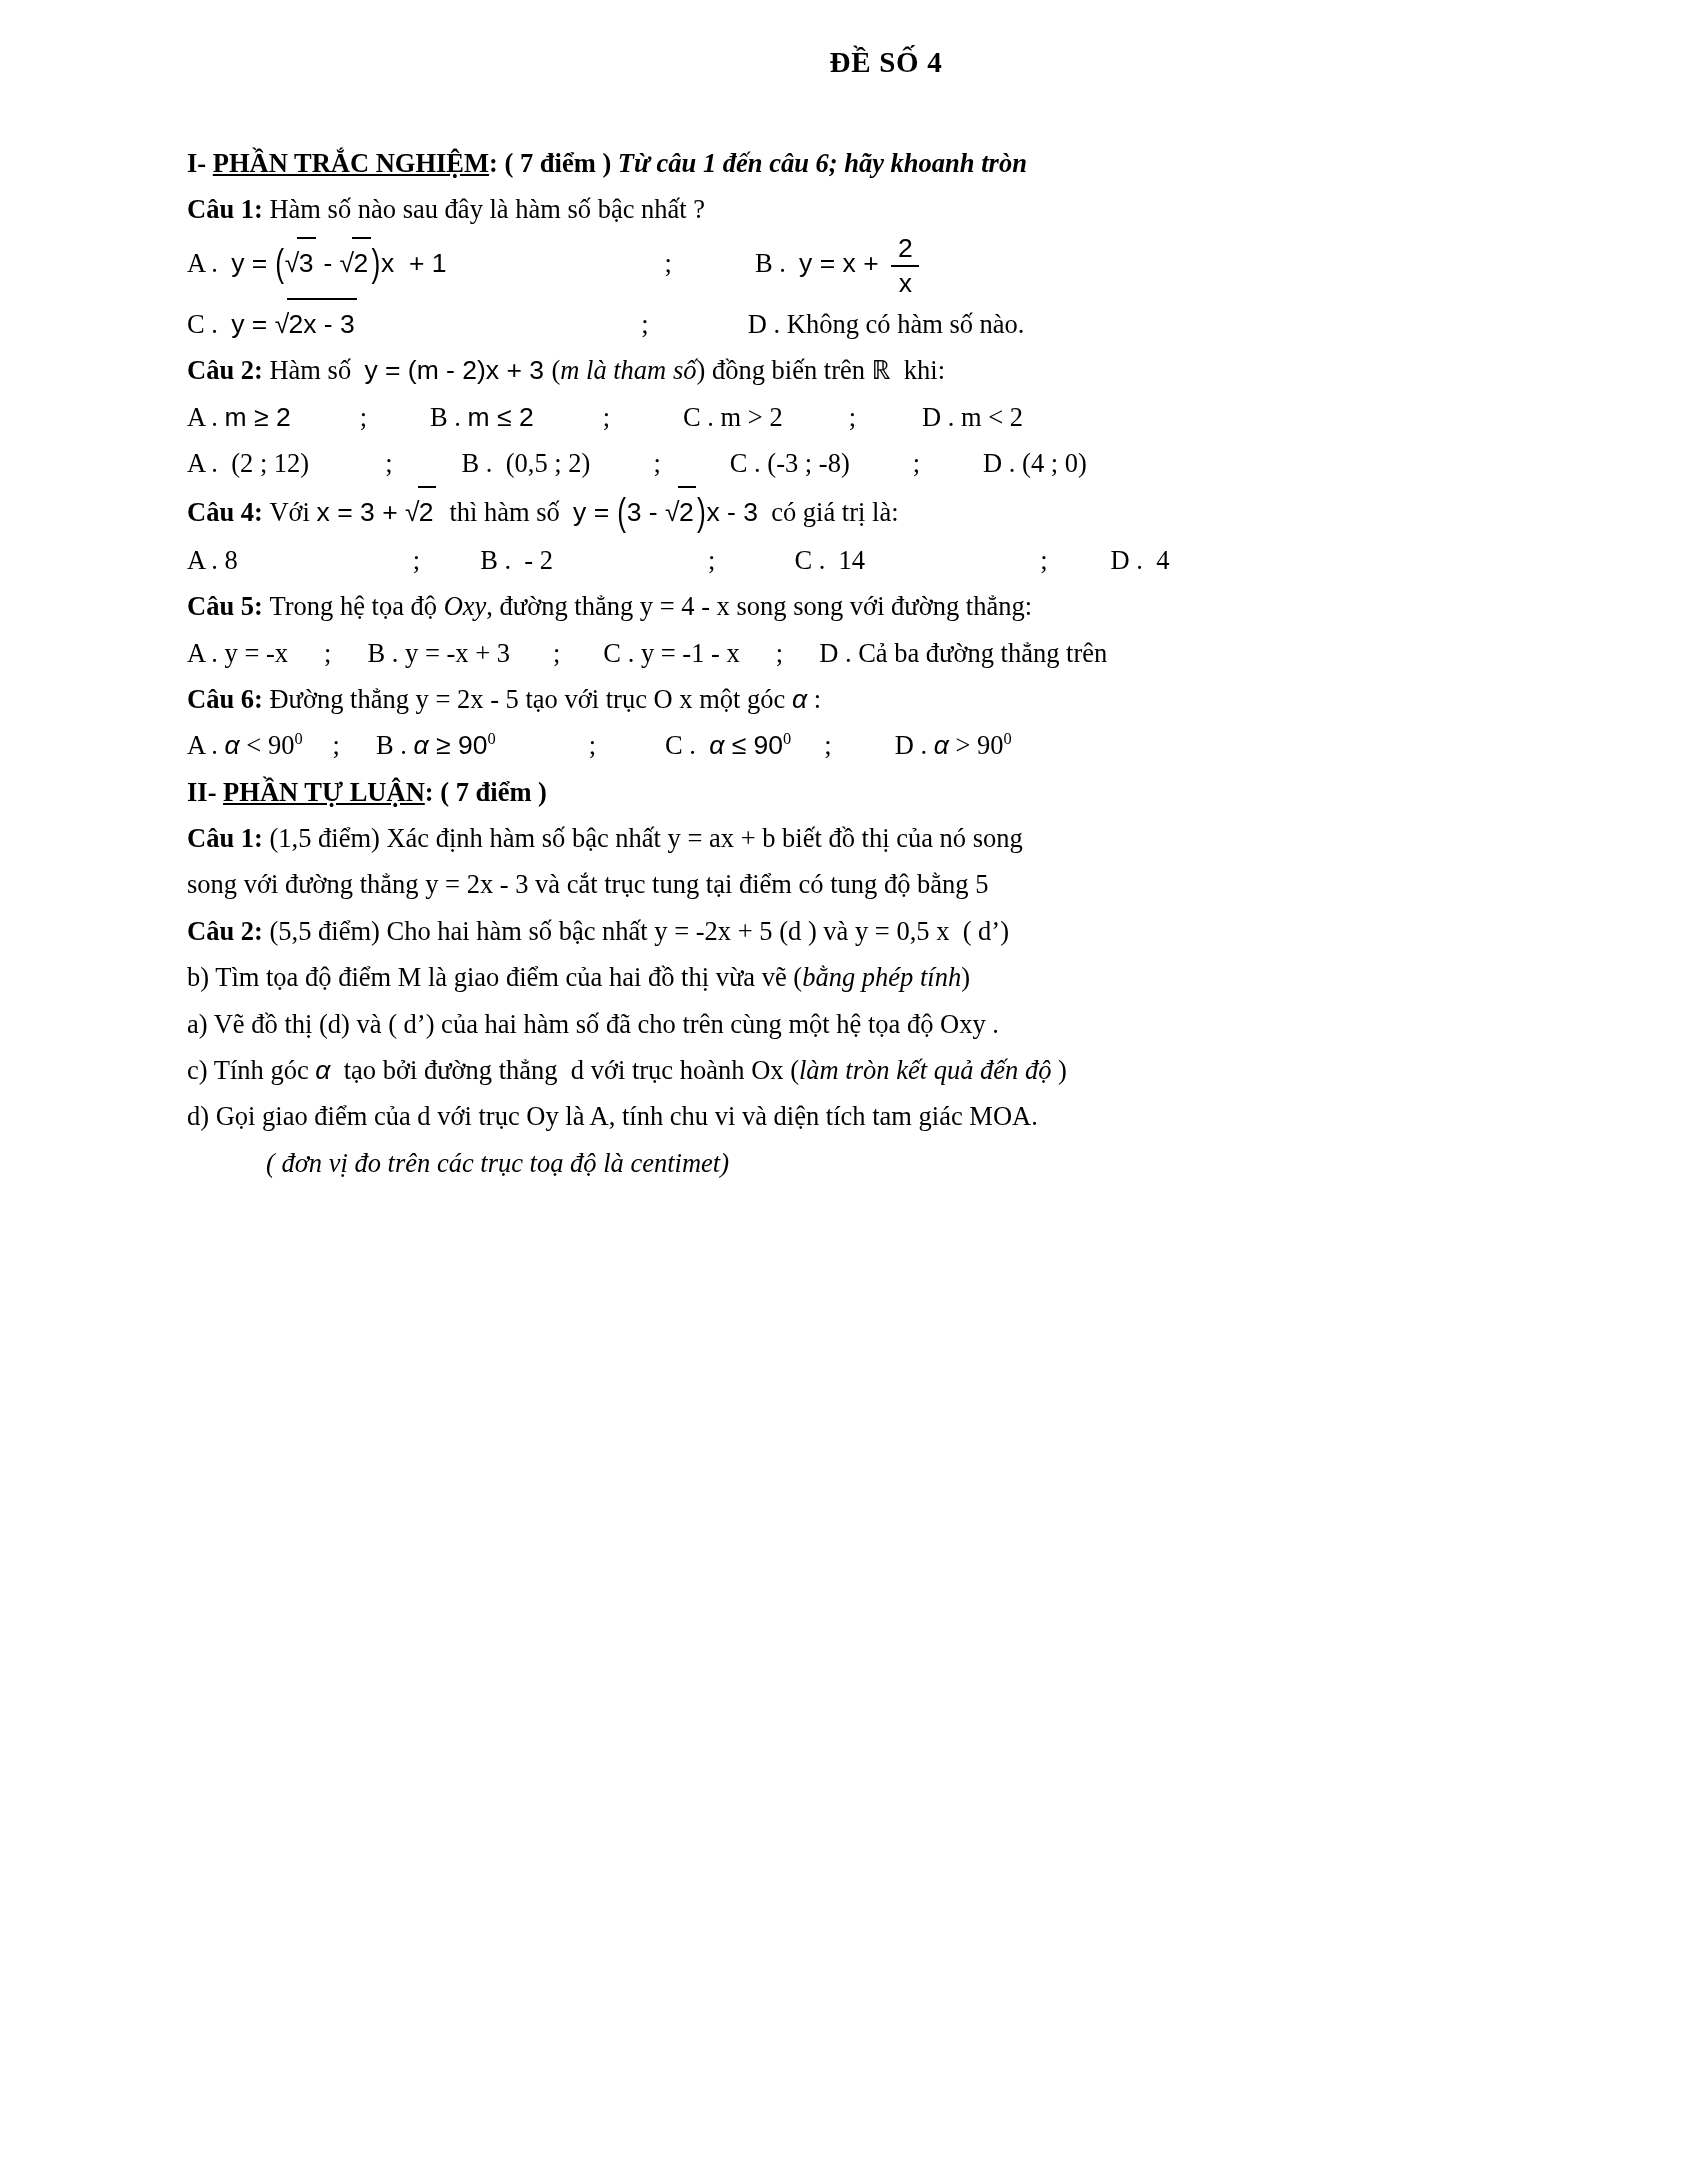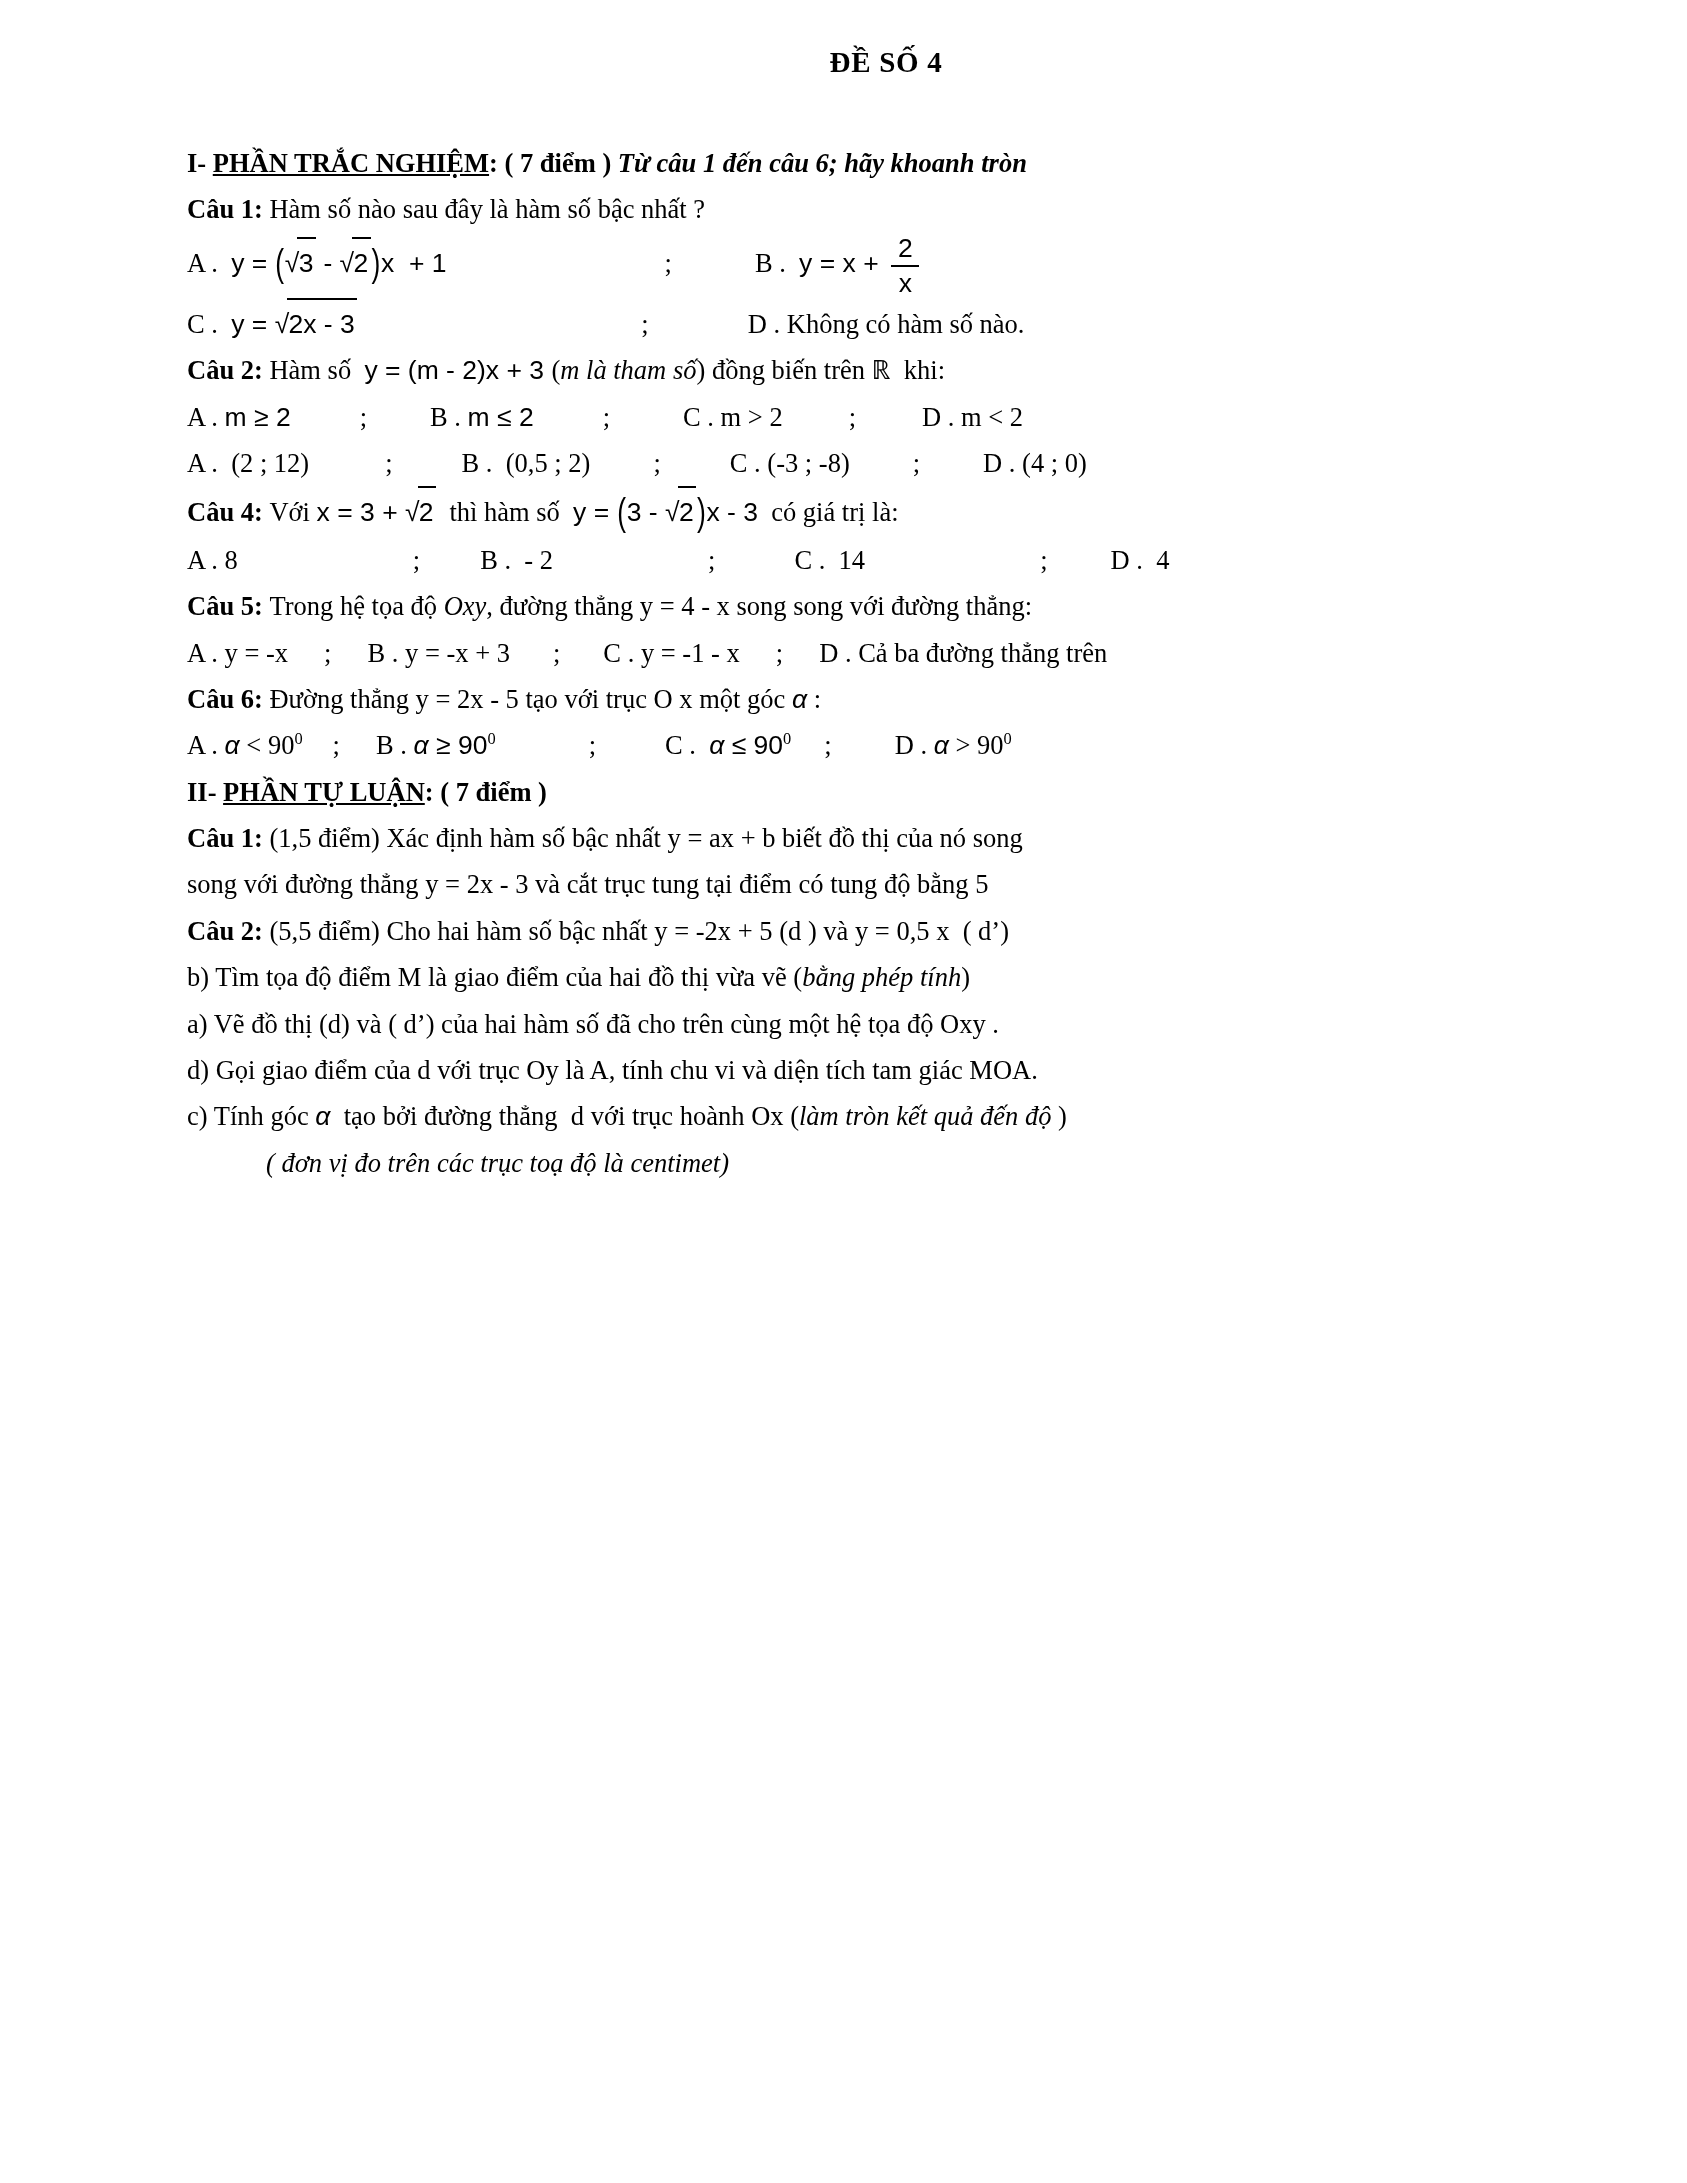--- a/index.html
+++ b/index.html
@@ -46,18 +46,18 @@
       <div class="line"><span class="seg bold">Câu 5: </span><span class="seg">Trong hệ tọa độ </span><span class="seg ital">Oxy</span><span class="seg">, đường thẳng y = 4 - x song song với đường thẳng:</span></div>
       <div class="line"><span class="seg">A . y = -x</span><span class="sp" style="width: 36px;"></span><span class="seg">;</span><span class="sp" style="width: 36px;"></span><span class="seg">B . y = -x + 3</span><span class="sp" style="width: 43px;"></span><span class="seg">;</span><span class="sp" style="width: 43px;"></span><span class="seg">C . y = -1 - x</span><span class="sp" style="width: 36px;"></span><span class="seg">;</span><span class="sp" style="width: 36px;"></span><span class="seg">D . Cả ba đường thẳng trên</span></div>
       <div class="line"><span class="seg bold">Câu 6: </span><span class="seg">Đường thẳng y = 2x - 5 tạo với trục O x một góc </span><span class="seg ital math">α</span><span class="seg"> :</span></div>
       <div class="line"><span class="seg">A . </span><span class="seg ital math">α</span><span class="seg"> &lt; 90</span><span class="seg sup">0</span><span class="sp" style="width: 30px;"></span><span class="seg">;</span><span class="sp" style="width: 36px;"></span><span class="seg">B . </span><span class="seg ital math">α</span><span class="seg math"> ≥ 90</span><span class="seg sup">0</span><span class="sp" style="width: 93px;"></span><span class="seg">;</span><span class="sp" style="width: 69px;"></span><span class="seg">C .  </span><span class="seg ital math">α</span><span class="seg math"> ≤ 90</span><span class="seg sup">0</span><span class="sp" style="width: 33px;"></span><span class="seg">;</span><span class="sp" style="width: 63px;"></span><span class="seg">D . </span><span class="seg ital math">α</span><span class="seg"> &gt; 90</span><span class="seg sup">0</span></div>
       <div class="line"><span class="seg bold">II- </span><span class="seg bold undl">PHẦN TỰ LUẬN</span><span class="seg bold">: ( 7 điểm )</span></div>
       <div class="line"><span class="seg bold">Câu 1: </span><span class="seg">(1,5 điểm) Xác định hàm số bậc nhất y = ax + b biết đồ thị của nó song</span></div>
       <div class="line"><span class="seg">song với đường thẳng y = 2x - 3 và cắt trục tung tại điểm có tung độ bằng 5</span></div>
       <div class="line"><span class="seg bold">Câu 2: </span><span class="seg">(5,5 điểm) Cho hai hàm số bậc nhất y = -2x + 5 (d ) và y = 0,5 x  ( d’)</span></div>
       <div class="line"><span class="seg">b) Tìm tọa độ điểm M là giao điểm của hai đồ thị vừa vẽ (</span><span class="seg ital">bằng phép tính</span><span class="seg">)</span></div>
       <div class="line"><span class="seg">a) Vẽ đồ thị (d) và ( d’) của hai hàm số đã cho trên cùng một hệ tọa độ Oxy .</span></div>
+      <div class="line"><span class="seg">c) Tính góc </span><span class="seg ital math">α</span><span class="seg">  tạo bởi đường thẳng  d với trục hoành Ox (</span><span class="seg ital">làm tròn kết quả đến độ</span><span class="seg"> )</span></div>
       <div class="line"><span class="seg">d) Gọi giao điểm của d với trục Oy là A, tính chu vi và diện tích tam giác MOA.</span></div>
-      <div class="line"><span class="seg">c) Tính góc </span><span class="seg ital math">α</span><span class="seg">  tạo bởi đường thẳng  d với trục hoành Ox (</span><span class="seg ital">làm tròn kết quả đến độ</span><span class="seg"> )</span></div>
       <div class="line" style="margin-left: 79px;"><span class="seg ital">( đơn vị đo trên các trục toạ độ là centimet)</span></div>
     </div>
 </div>
 
 
 </body></html>

